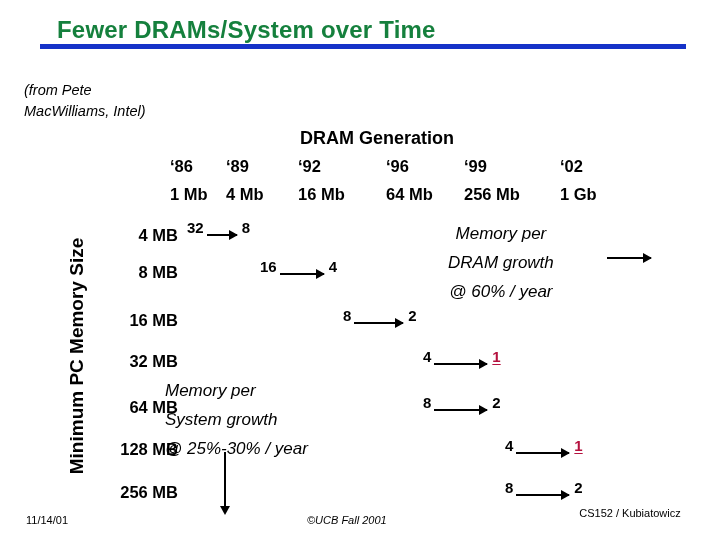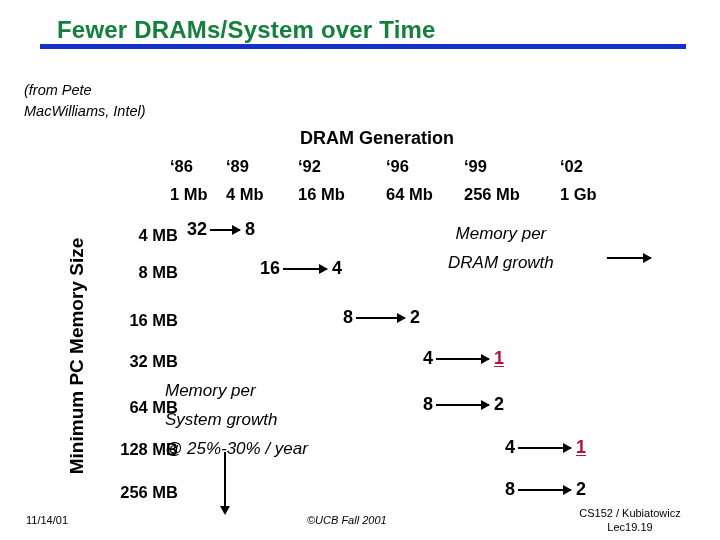--- a/index.html
+++ b/index.html
@@ -98,22 +98,22 @@
     font-size: 16.5px;
     font-weight: bold;
     color: #000;
     white-space: nowrap;
   }
 
   
   .pair {
     position: absolute;
     display: flex;
-    align-items: center;
-    font-size: 18px;
+    align-items: flex-end;
+    font-size: 15px;
     font-weight: bold;
     color: #000;
     white-space: nowrap;
   }
   .pair .from {
     display: inline-block;
     text-align: right;
   }
   .pair .to {
     display: inline-block;
@@ -270,30 +270,30 @@
 
   <div class="pair" style="left:505px; top:479px">
     <span class="from">8</span>
     <span class="arrow-h" style="width:53px"></span>
     <span class="to">2</span>
   </div>
 
   <div class="annotation" id="dram-growth-note">
     <div>Memory per</div>
     <div>DRAM growth</div>
+    <div>@ 60% / year</div>
   </div>
   <div id="dram-growth-arrow"></div>
 
   <div class="annotation" id="system-growth-note">
     <div>Memory per</div>
     <div>System growth</div>
     <div>@ 25%-30% / year</div>
   </div>
   <div id="system-growth-arrow"></div>
 
   <div class="footer-text" id="footer-date">11/14/01</div>
   <div class="footer-text" id="footer-center">©UCB Fall 2001</div>
   <div class="footer-text" id="footer-right">
     <div>CS152 / Kubiatowicz</div>
-    <div>Lec19.19</div>
   </div>
 
 </div>
 
 </body></html>

